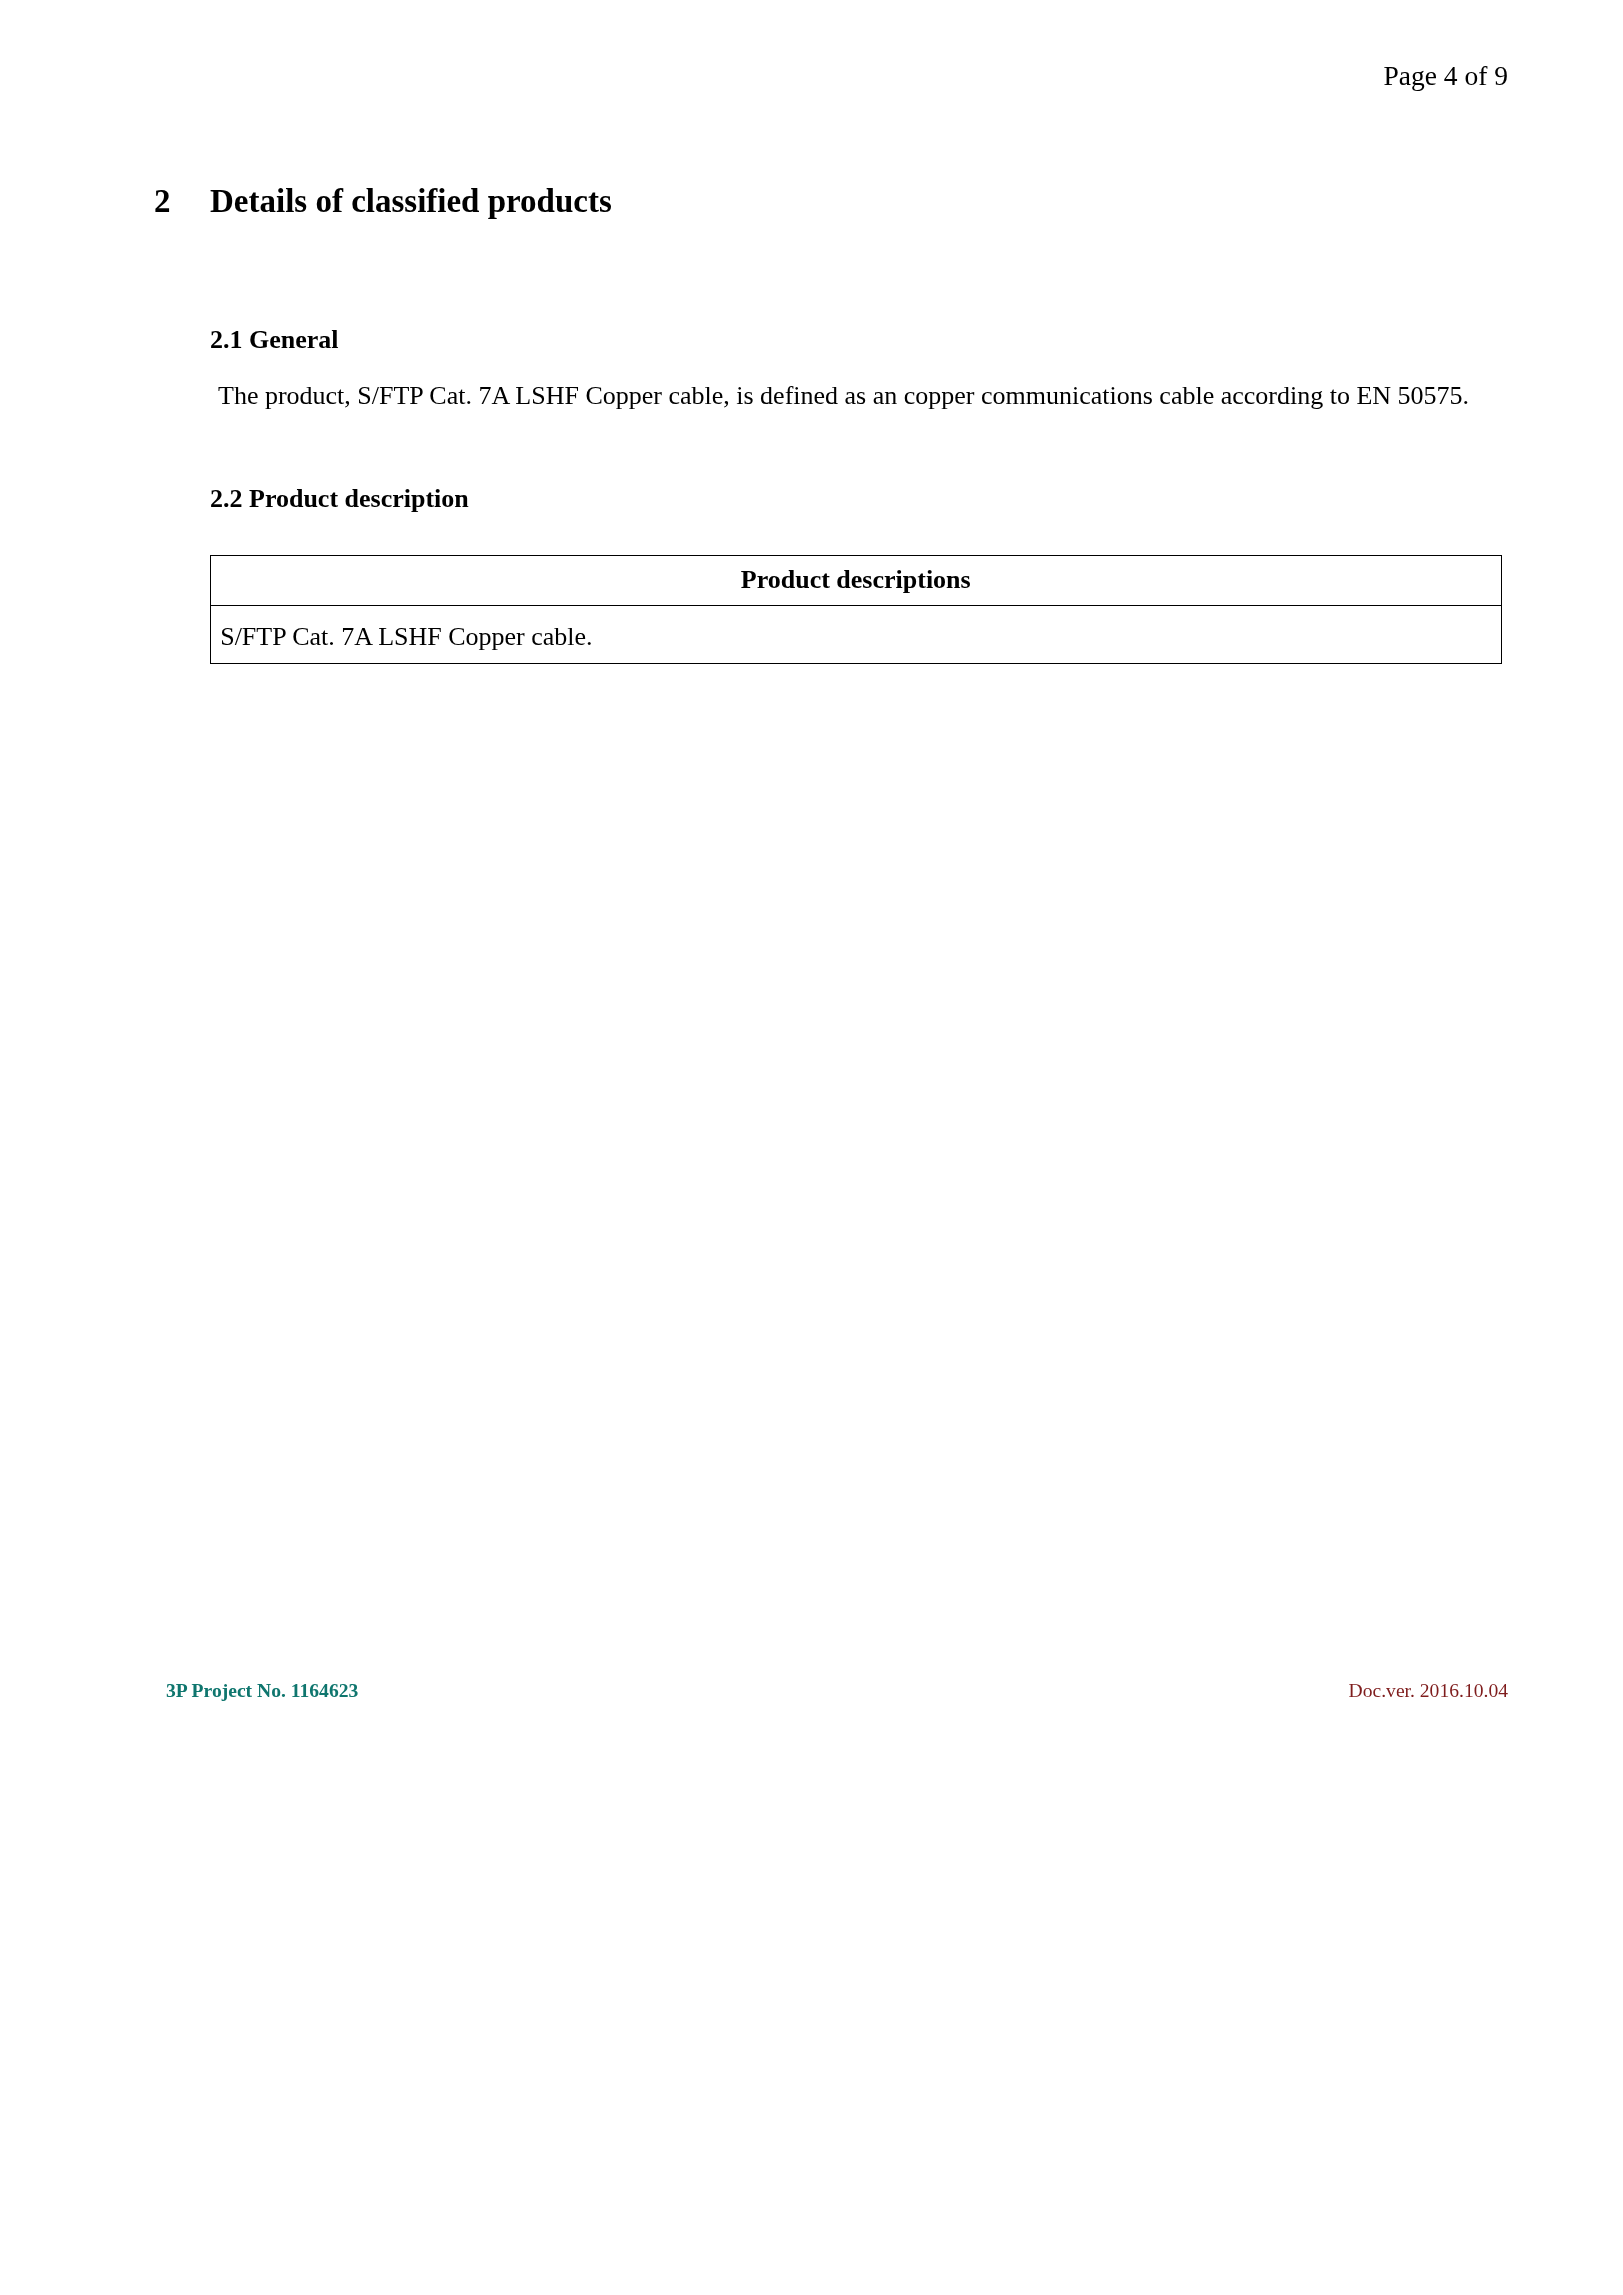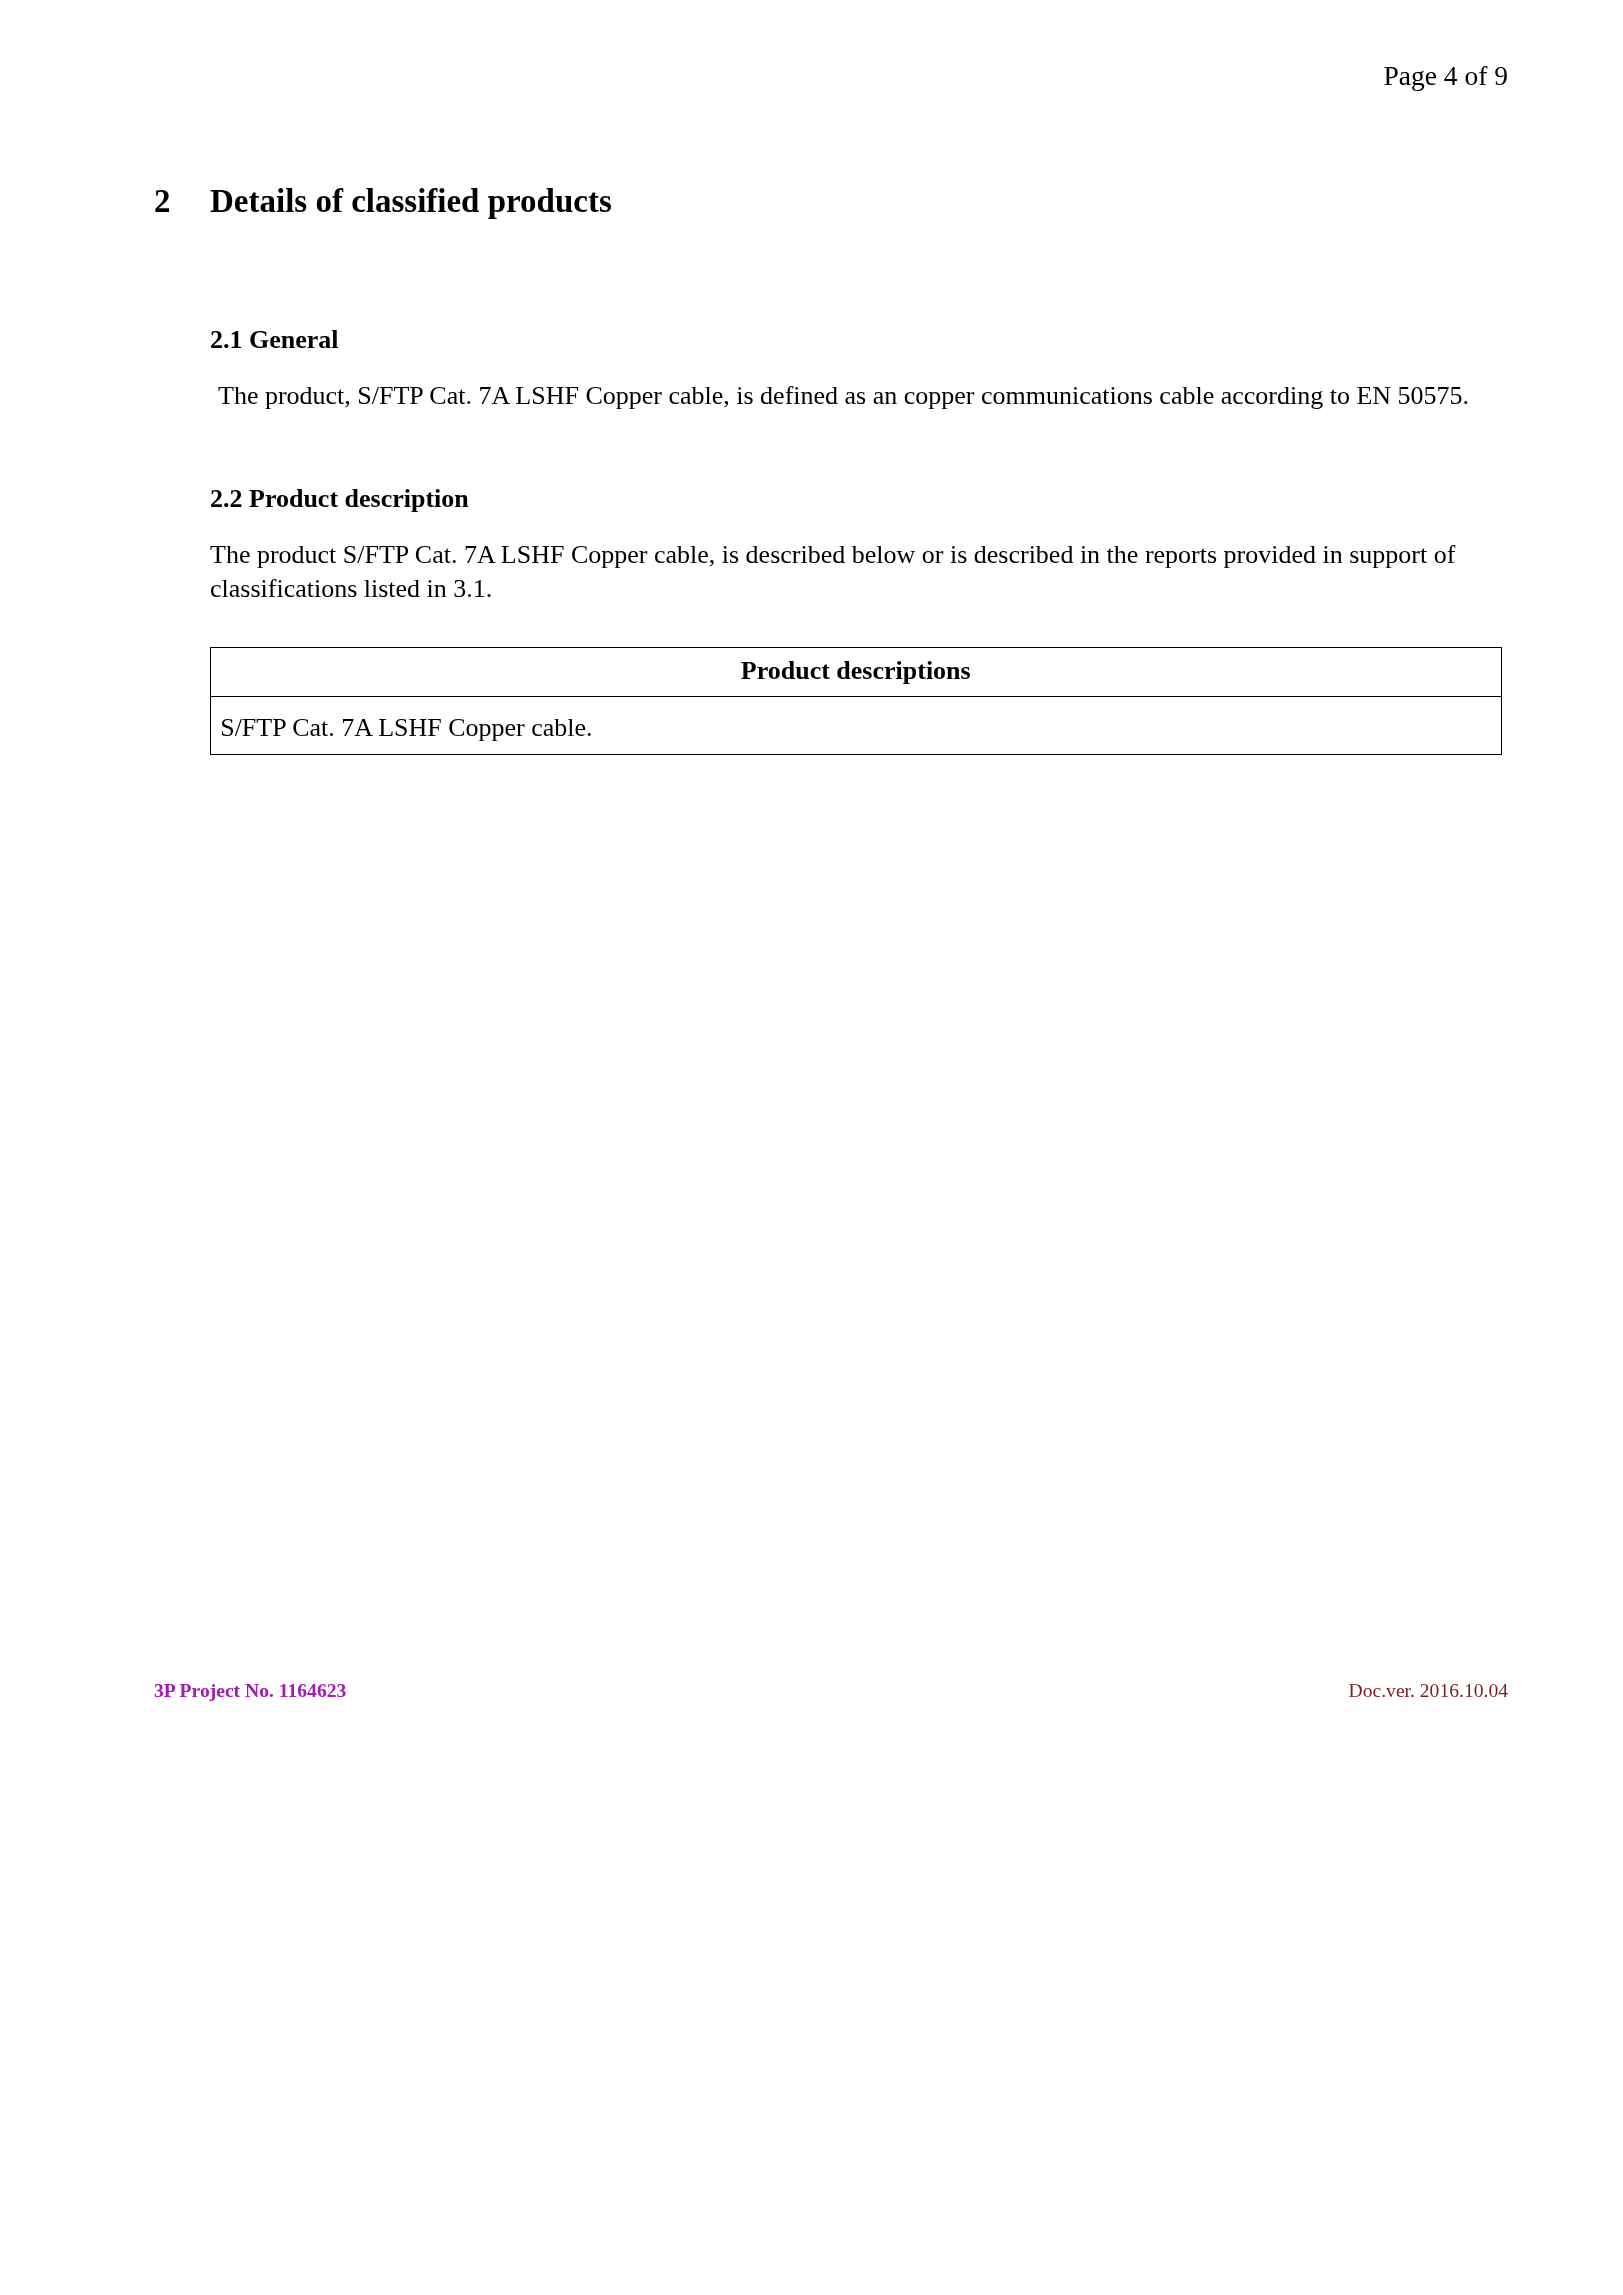--- a/index.html
+++ b/index.html
@@ -101,21 +101,22 @@
     bottom: 115px;
     left: 154px;
     right: 115px;
     display: flex;
     justify-content: space-between;
     align-items: baseline;
     font-size: 19.6px;
   }
   .footer-left {
     font-weight: bold;
-    color: #a21caf;
+    color: #0f766e;
+    margin-left: 12px;
   }
   .footer-right {
     color: #7f1d1d;
   }
 </style>
 </head>
 <body>
 
 <div class="page">
 
@@ -127,21 +128,20 @@
       <span class="section-number">2</span>
       <span class="section-title">Details of classified products</span>
     </h1>
 
     <div class="body-block">
 
       <h2 class="sub-heading first">2.1 General</h2>
       <p class="para justify">The product, S/FTP Cat. 7A LSHF Copper cable, is defined as an copper communications cable according to EN 50575.</p>
 
       <h2 class="sub-heading second">2.2 Product description</h2>
-      <p class="para">The product S/FTP Cat. 7A LSHF Copper cable, is described below or is described in the reports provided in support of classifications listed in 3.1.</p>
 
       <table class="product-table">
         <thead>
           <tr>
             <th>Product descriptions</th>
           </tr>
         </thead>
         <tbody>
           <tr>
             <td>S/FTP Cat. 7A LSHF Copper cable.</td>

